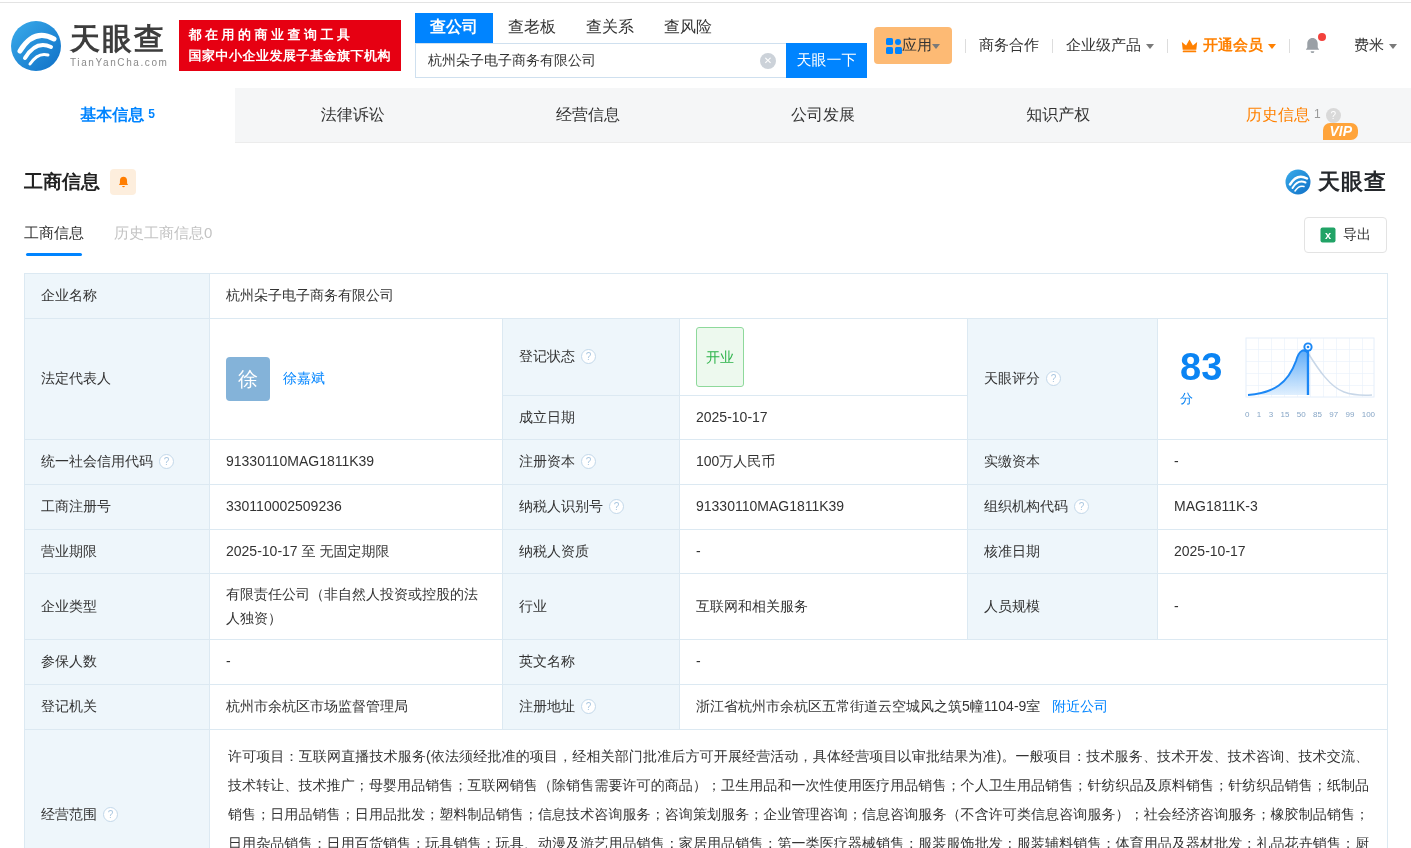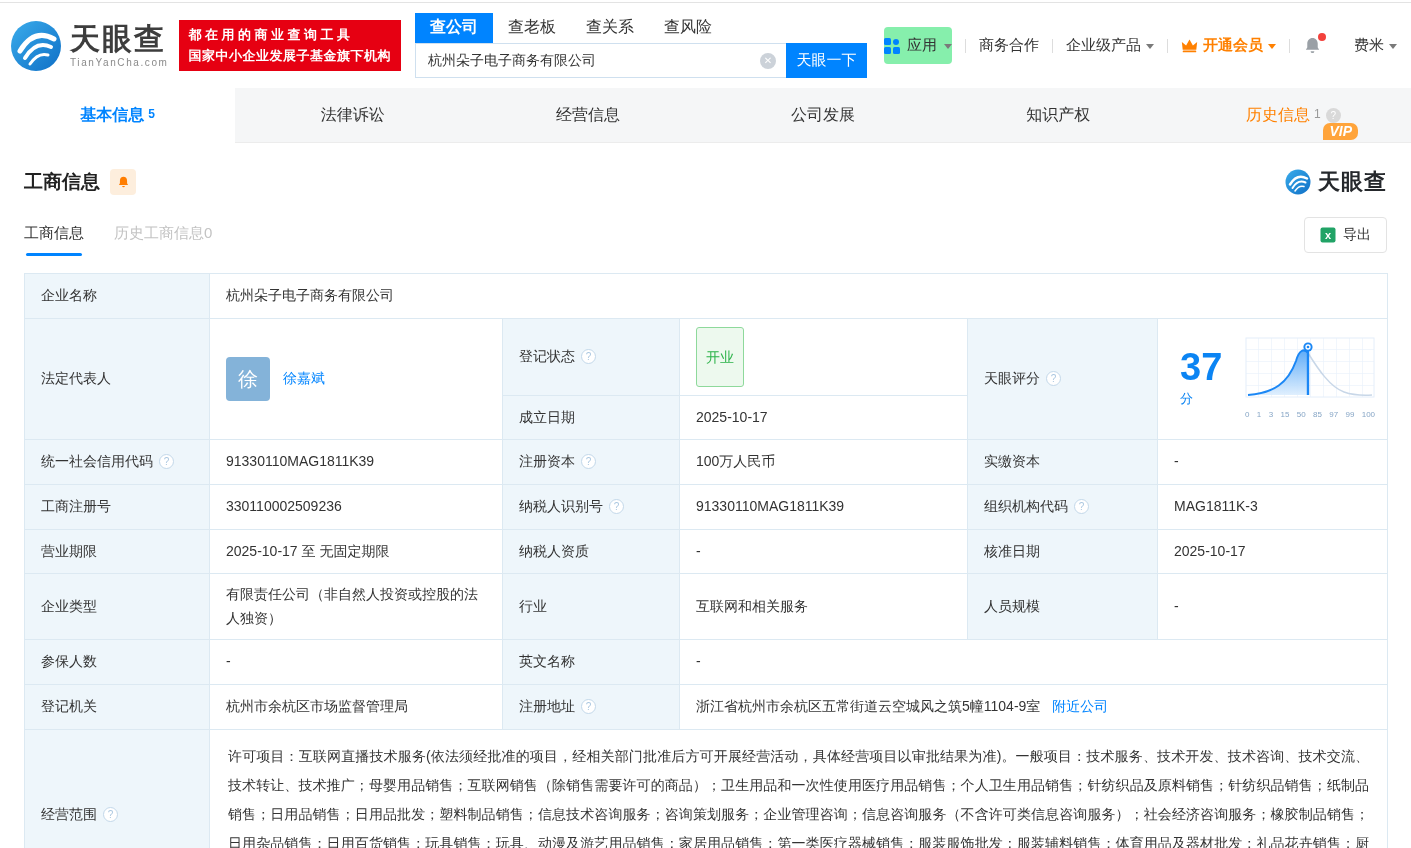--- a/index.html
+++ b/index.html
@@ -28,22 +28,22 @@
     padding:0 34px 0 12px; font-size:14px; color:#333; outline:none;
     font-family:"Liberation Sans","DejaVu Sans",sans-serif; }
   .clear-icon { position:absolute; right:10px; top:50%; transform:translateY(-50%);
     width:16px; height:16px; border-radius:50%; background:#ccd2d9; color:#fff; font-size:10px;
     line-height:16px; text-align:center; cursor:pointer; }
   .clear-icon::after { content:"✕"; }
   .search-btn { width:81px; background:#0084ff; color:#fff; border:none; font-size:15px;
     cursor:pointer; font-family:inherit; }
 
   .hnav { margin-left:auto; display:flex; align-items:center; font-size:15px; color:#333; }
-  .apps-btn { display:flex; align-items:center; gap:7px; background:#86efac; border-radius:4px;
-    padding:9px 0; cursor:pointer; }
+  .apps-btn { display:flex; align-items:center; background:#fdba74; border-radius:4px;
+    padding:9px 12px; cursor:pointer; }
   .vdiv { width:1px; height:14px; background:#ddd; margin:0 13px; }
   .hnav .plain { cursor:pointer; display:flex; align-items:center; gap:5px; }
   .caret { width:0; height:0; border-left:4px solid transparent; border-right:4px solid transparent;
     border-top:5px solid #7a7a7a; display:inline-block; margin-top:2px; }
   .vip-link { color:#ff8000; font-weight:bold; display:flex; align-items:center; gap:5px; cursor:pointer; }
   .vip-link .caret { border-top-color:#ff8000; }
   .bell-wrap { position:relative; cursor:pointer; display:flex; }
   .bell-dot { position:absolute; top:-3px; right:-4px; width:8px; height:8px; border-radius:50%; background:#f3413c; }
 
   
@@ -280,21 +280,21 @@
       </td>
       <td>
         <span class="badge-open">开业</span>
       </td>
       <td class="lbl" rowspan="2">
         <span>天眼评分</span><span class="help"></span>
       </td>
       <td rowspan="2" style="padding:4px;">
         <div class="score-cell">
           <div>
-            <span class="score-num">37</span><span class="score-unit">分</span>
+            <span class="score-num">83</span><span class="score-unit">分</span>
           </div>
           <div class="chartbox">
             <svg width="130" height="62" viewBox="0 0 130 62">
               <defs>
                 <linearGradient id="scoreFill" x1="0" y1="0" x2="0" y2="1">
                   <stop offset="0" stop-color="#52a5f7"></stop>
                       <stop offset="1" stop-color="#ddeefe"></stop>
                 </linearGradient>
                 <pattern id="gridp" width="13" height="12" patternUnits="userSpaceOnUse">
                   <path d="M13 0 L0 0 0 12" fill="none" stroke="#e4eefa" stroke-width="1"></path>

